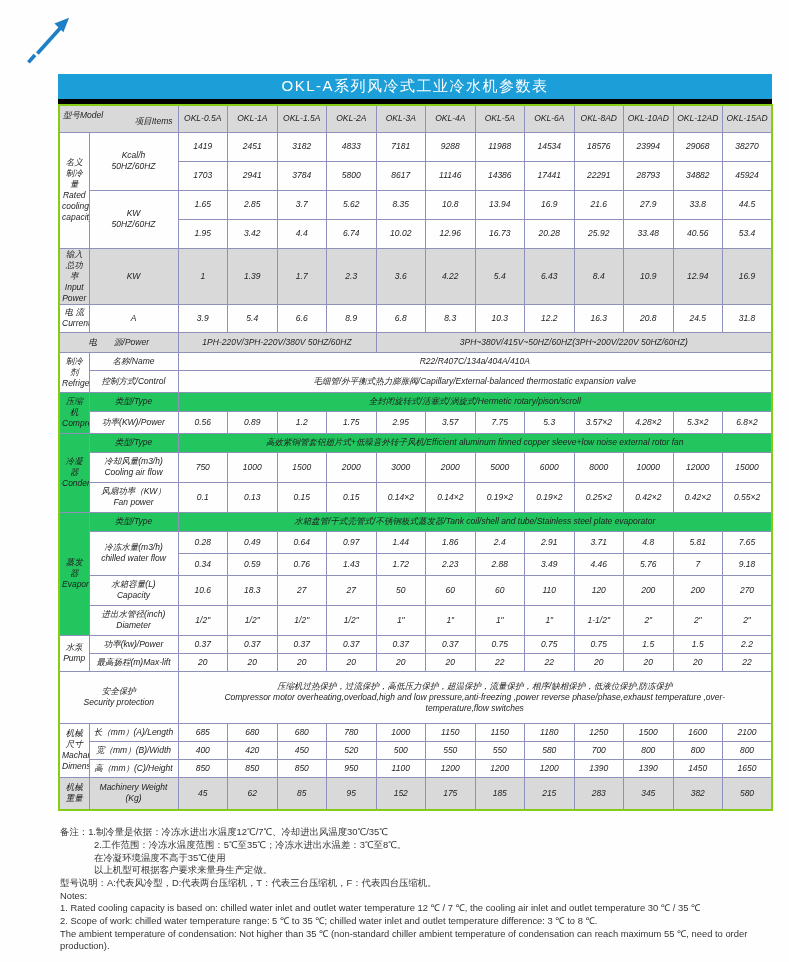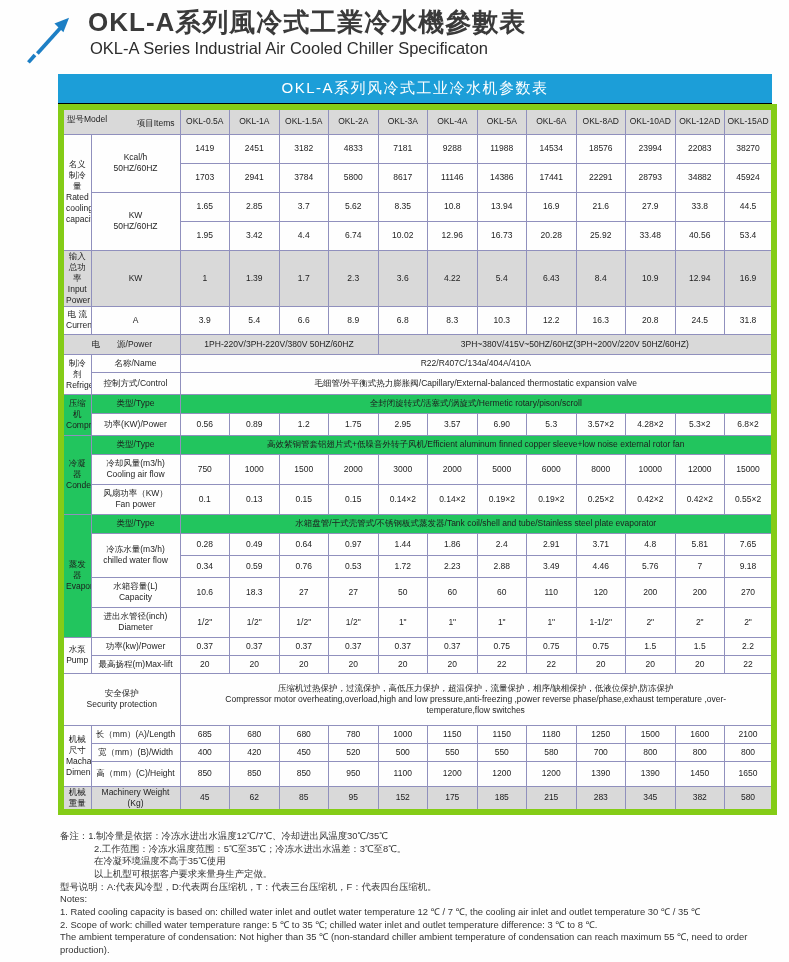--- a/index.html
+++ b/index.html
@@ -11,25 +11,25 @@
   .page-header{display:flex;align-items:flex-start;padding:8px 0 0 26px;}
   .logo{width:52px;height:52px;flex:0 0 auto;margin-top:4px;}
   .titles{margin-left:10px;}
   .title-zh{font-size:26px;font-weight:600;color:#3a3a3a;letter-spacing:1px;margin:0;line-height:1.15;}
   .title-en{font-size:16.5px;font-weight:500;color:#2c2c2c;margin:1px 0 0 2px;line-height:1.2;}
 
   .table-wrap{margin:10px 0 0 58px;width:714px;}
   .title-bar{
     height:30px;background:#1c9ed8;color:#fff;font-size:15px;
     display:flex;align-items:center;justify-content:center;letter-spacing:1.5px;
-    box-sizing:border-box;border-bottom:1px solid #000000;
+    box-sizing:border-box;border-bottom:5px solid #000000;
   }
   table.spec{
     width:714px;border-collapse:collapse;table-layout:fixed;
-    border:6px solid #84cc16;font-size:8.5px;color:#1d1d1d;
+    border:2px solid #84cc16;font-size:8.5px;color:#1d1d1d;font-style:italic;
   }
   table.spec td{
     border:1px solid #9090bd;text-align:center;vertical-align:middle;
     padding:0 2px;line-height:1.3;overflow:hidden;
   }
   tr.sec > td{border-top:1.5px solid #565656;}
   tr.shade-g > td{background:#d9d9d9;}
   tr.shade-l > td{background:#22c55e;}
   td.left{text-align:left;padding-left:5px;}
   td.diag{
@@ -54,24 +54,20 @@
 
 <div class="page">
 
   <div class="page-header">
     <div class="logo">
       <svg width="52" height="52" viewBox="0 0 64 62">
         <path class="icon-stroke" d="M14 50 L42 19"></path>
         <path class="icon-stroke" d="M3 61 L11 52"></path>
         <polygon class="icon-fill" points="53,6 35,13 46,24"></polygon>
       </svg>
-    </div>
-    <div class="titles">
-      <div class="title-zh">OKL-A系列風冷式工業冷水機參數表</div>
-      <div class="title-en">OKL-A Series Industrial Air Cooled Chiller Specificaton</div>
     </div>
   </div>
 
   <div class="table-wrap">
     <div class="title-bar">OKL-A系列风冷式工业冷水机参数表</div>
     <table class="spec">
       <colgroup>
         <col style="width:30px">
           <col style="width:89px">
         <col span="12" style="width:49.5px">
@@ -101,21 +97,21 @@
             <td>1419</td>
             <td>2451</td>
             <td>3182</td>
             <td>4833</td>
             <td>7181</td>
             <td>9288</td>
             <td>11988</td>
             <td>14534</td>
             <td>18576</td>
             <td>23994</td>
-            <td>22083</td>
+            <td>29068</td>
             <td>38270</td>
           </tr>
           <tr class="" style="height: 29px;">
             <td>1703</td>
             <td>2941</td>
             <td>3784</td>
             <td>5800</td>
             <td>8617</td>
             <td>11146</td>
             <td>14386</td>
@@ -206,21 +202,21 @@
             <td colspan="12" class="span-cell">全封闭旋转式/活塞式/涡旋式/Hermetic rotary/pison/scroll</td>
           </tr>
           <tr class="" style="height: 22px;">
             <td class="item-cell">功率(KW)/Power</td>
             <td>0.56</td>
             <td>0.89</td>
             <td>1.2</td>
             <td>1.75</td>
             <td>2.95</td>
             <td>3.57</td>
-            <td>6.90</td>
+            <td>7.75</td>
             <td>5.3</td>
             <td>3.57×2</td>
             <td>4.28×2</td>
             <td>5.3×2</td>
             <td>6.8×2</td>
           </tr>
           <tr class="sec shade-l" style="height: 19px;">
             <td rowspan="3" class="group-cell">冷凝器<br>Condenser</td>
             <td class="item-cell">类型/Type</td>
             <td colspan="12" class="span-cell">高效紫铜管套铝翅片式+低噪音外转子风机/Efficient aluminum finned copper sleeve+low noise external rotor fan</td>
@@ -272,21 +268,21 @@
             <td>2.91</td>
             <td>3.71</td>
             <td>4.8</td>
             <td>5.81</td>
             <td>7.65</td>
           </tr>
           <tr class="" style="height: 22px;">
             <td>0.34</td>
             <td>0.59</td>
             <td>0.76</td>
-            <td>0.53</td>
+            <td>1.43</td>
             <td>1.72</td>
             <td>2.23</td>
             <td>2.88</td>
             <td>3.49</td>
             <td>4.46</td>
             <td>5.76</td>
             <td>7</td>
             <td>9.18</td>
           </tr>
           <tr class="" style="height: 30px;">
@@ -378,36 +374,36 @@
             <td>520</td>
             <td>500</td>
             <td>550</td>
             <td>550</td>
             <td>580</td>
             <td>700</td>
             <td>800</td>
             <td>800</td>
             <td>800</td>
           </tr>
-          <tr class="" style="height: 25px; border-radius: 8px;">
+          <tr class="" style="height: 18px; border-radius: 8px;">
             <td class="item-cell">高（mm）(C)/Height</td>
             <td>850</td>
             <td>850</td>
             <td>850</td>
             <td>950</td>
             <td>1100</td>
             <td>1200</td>
             <td>1200</td>
             <td>1200</td>
             <td>1390</td>
             <td>1390</td>
             <td>1450</td>
             <td>1650</td>
           </tr>
-          <tr class="sec shade-g" style="height: 24px;">
+          <tr class="sec shade-g" style="height: 33px;">
             <td class="group-cell">机械重量</td>
             <td class="item-cell">Machinery Weight<br>(Kg)</td>
             <td>45</td>
             <td>62</td>
             <td>85</td>
             <td>95</td>
             <td>152</td>
             <td>175</td>
             <td>185</td>
             <td>215</td>

